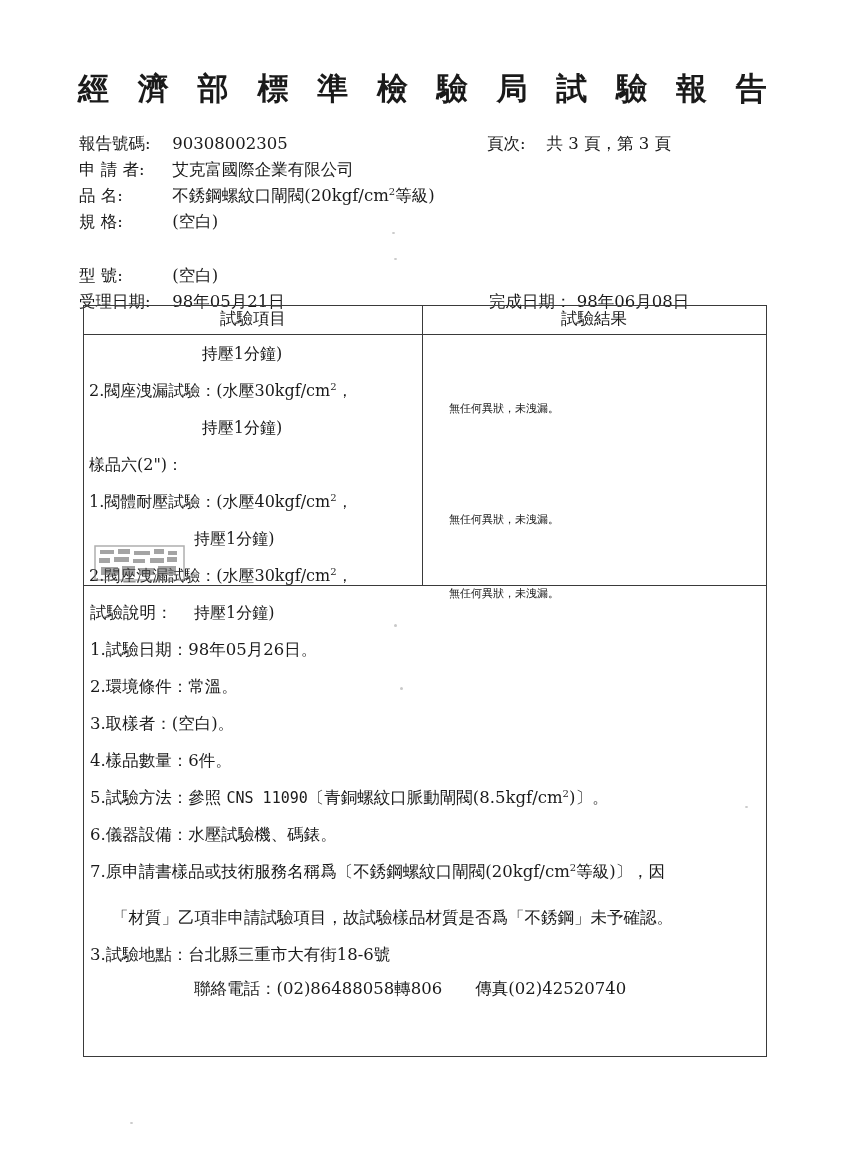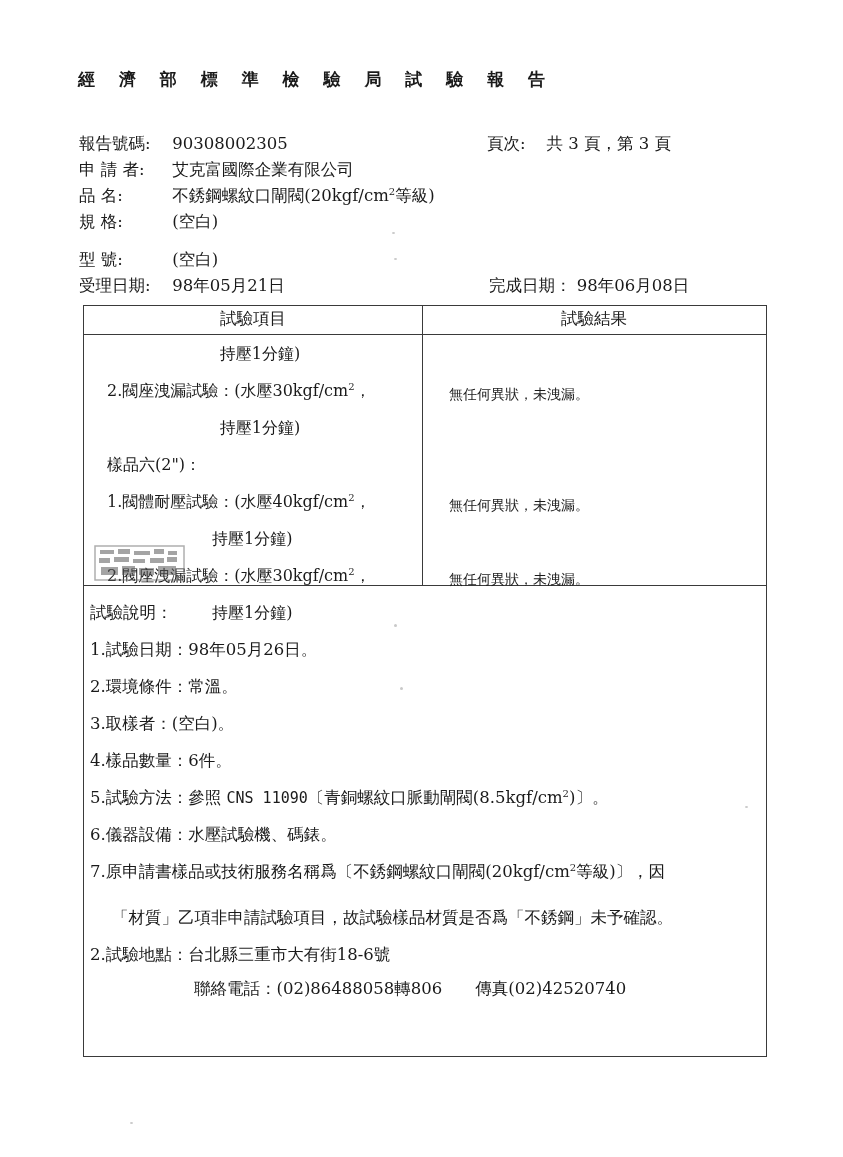--- a/index.html
+++ b/index.html
@@ -18,42 +18,42 @@
     height: 1157px;
     background: #ffffff;
     overflow: hidden;
   }
 
   
   .doc-title {
     position: absolute;
     left: 78px;
     top: 68px;
-    font-size: 17px;
+    font-size: 31px;
     font-weight: 700;
     letter-spacing: 9px;
     white-space: nowrap;
     font-family: "DejaVu Serif", "Liberation Serif", serif;
   }
 
   
   .meta {
     position: absolute;
     left: 79px;
     top: 131px;
     width: 700px;
     font-size: 16.5px;
     line-height: 26px;
   }
   .meta-row {
     position: relative;
     height: 26px;
     white-space: nowrap;
   }
-  .meta-row.gap { margin-top: 12px; }
+  .meta-row.gap { margin-top: 28px; }
   .meta-label {
     display: inline-block;
     width: 88px;
     letter-spacing: 0px;
   }
   .meta-value {
     display: inline-block;
   }
   .meta-right {
     position: absolute;
@@ -102,30 +102,30 @@
   .vdiv {
     position: absolute;
     left: 338px;
     top: 0;
     bottom: 0;
     width: 1.4px;
     background: #3a3a3a;
   }
   .col-left {
     position: absolute;
-    left: 18px; top: 0;
+    left: 0; top: 0;
     width: 338px;
     font-size: 16px;
     line-height: 37px;
   }
   .col-right {
     position: absolute;
-    left: 340px; top: 4px;
+    left: 340px; top: 18px;
     width: 342px;
-    font-size: 14px;
+    font-size: 11px;
     line-height: 37px;
   }
   .ln { white-space: nowrap; }
   .ln.center { text-align: center; padding-right: 22px; }
   .ln.indent { padding-left: 5px; }
   .ln.ind2 { padding-left: 110px; }
   .ln.rpad { padding-left: 25px; }
 
   
   .smudge {
@@ -284,21 +284,21 @@
       <div class="note-item">3.取樣者：(空白)。</div>
       <div class="note-item">4.樣品數量：6件。</div>
 
       <div class="note-item"><span>5.試驗方法：參照 </span><span class="mono">CNS 11090</span><span>〔青銅螺紋口脈動閘閥(8.5kgf/cm</span><span class="sup">2</span><span>)〕。</span></div>
 
       <div class="note-item">6.儀器設備：水壓試驗機、碼錶。</div>
 
       <div class="note-item"><span>7.原申請書樣品或技術服務名稱爲〔不銹鋼螺紋口閘閥(20kgf/cm</span><span class="sup">2</span><span>等級)〕，因</span></div>
       <div class="note-item cont">「材質」乙項非申請試驗項目，故試驗樣品材質是否爲「不銹鋼」未予確認。</div>
 
-      <div class="note-item">2.試驗地點：台北縣三重市大有街18-6號</div>
+      <div class="note-item">3.試驗地點：台北縣三重市大有街18-6號</div>
       <div class="note-item contact">聯絡電話：(02)86488058轉806　　傳真(02)42520740</div>
 
     </div>
   </div>
 
   <div class="speck" style="left:392px;top:232px;width:3px;height:2px;"></div>
   <div class="speck" style="left:394px;top:258px;width:3px;height:2px;"></div>
   <div class="speck" style="left:394px;top:624px;width:3px;height:3px;"></div>
   <div class="speck" style="left:400px;top:687px;width:3px;height:3px;"></div>
   <div class="speck" style="left:745px;top:806px;width:3px;height:2px;"></div>

